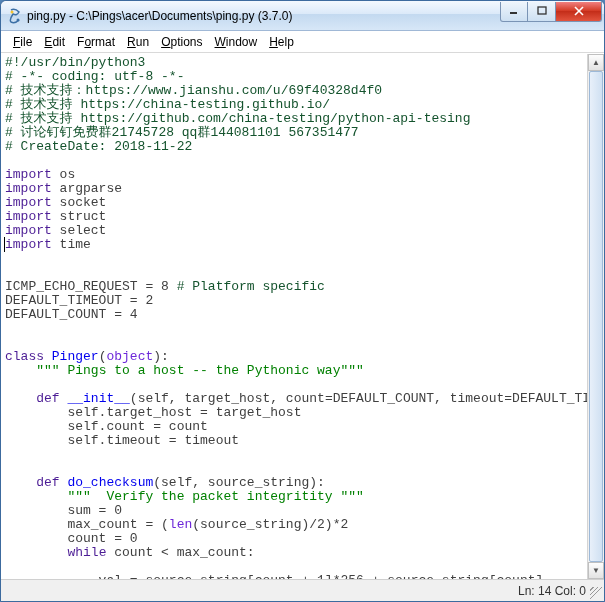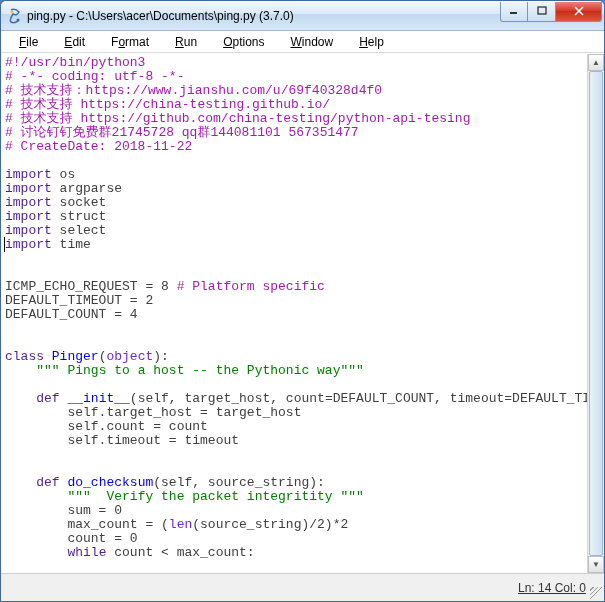--- a/index.html
+++ b/index.html
@@ -63,23 +63,23 @@
     border-radius: 0 0 3px 0;
     color: #fff;
     font-weight: bold;
   }
   .menubar {
     height: 22px;
     background: #fff;
     border-bottom: 1px solid #d9d9d9;
     display: flex;
     align-items: center;
-    padding-left: 12px;
+    padding-left: 6px;
     font-size: 12px;
-    gap: 14px;
+    gap: 0;
   }
   .menuitem {
     padding: 2px 6px;
     cursor: default;
   }
   .menuitem u { text-decoration: underline; }
   .editor {
     flex: 1;
     background: #fff;
     overflow: hidden;
@@ -87,38 +87,37 @@
     border-top: 1px solid #fff;
   }
   .code {
     font-family: "Courier New", monospace;
     font-size: 13px;
     line-height: 14px;
     padding: 2px 4px;
     white-space: pre;
     color: #000;
   }
-  .code .c-red { color: #a21caf; }
+  .code .c-red { color: #14532d; }
   .code .c-orange { color: #4c1d95; }
   .code .c-blue { color: #0000ee; text-align: right; }
   .code .c-green { color: #008000; }
   .code .c-purple { color: #6d28d9; }
   .code .c-black { color: #404040; }
   .cursor-line { border-left: 1px solid #000; margin-left: -1px; }
   .statusbar {
-    height: 28px;
+    height: 22px;
     background: #f0f0f0;
     border-top: 1px solid #d0d0d0;
     display: flex;
     justify-content: flex-end;
     align-items: center;
     padding-right: 18px;
     font-size: 12px;
     color: #333;
-    text-decoration: underline;
   }
   .resize-grip {
     position: absolute;
     right: 2px; bottom: 2px;
     width: 12px; height: 12px;
     background:
       linear-gradient(135deg, transparent 0 2px,#999 2px 3px,transparent 3px 5px,#999 5px 6px,transparent 6px 8px,#999 8px 9px,transparent 9px);
   }
   .scrollbar-v {
     position: absolute;
@@ -147,21 +146,21 @@
 <div class="window">
 
   <div class="titlebar">
     <span class="appicon">
       <svg width="16" height="16" viewBox="0 0 16 16">
         <path d="M4 2 Q8 0 12 4 Q10 8 6 6 Q2 12 4 14 Q8 16 12 12" fill="none" stroke="#3b6fa5" stroke-width="1.5"></path>
         <circle cx="5" cy="4" r="1.5" fill="#f4c430"></circle>
         <circle cx="11" cy="12" r="1.5" fill="#3b6fa5"></circle>
       </svg>
     </span>
-    <span class="title">ping.py - C:\Users\acer\Documents\ping.py (3.7.0)</span>
+    <span class="title">ping.py - C:\Pings\acer\Documents\ping.py (3.7.0)</span>
     <div class="winbtns">
       <div class="winbtn min">
           <svg width="10" height="10">
             <line x1="1" y1="7" x2="8" y2="7" stroke="#333" stroke-width="2"></line>
           </svg>
         </div>
       <div class="winbtn max">
           <svg width="10" height="10">
             <rect x="1" y="1" width="8" height="7" fill="none" stroke="#333" stroke-width="1.3"></rect>
           </svg>

